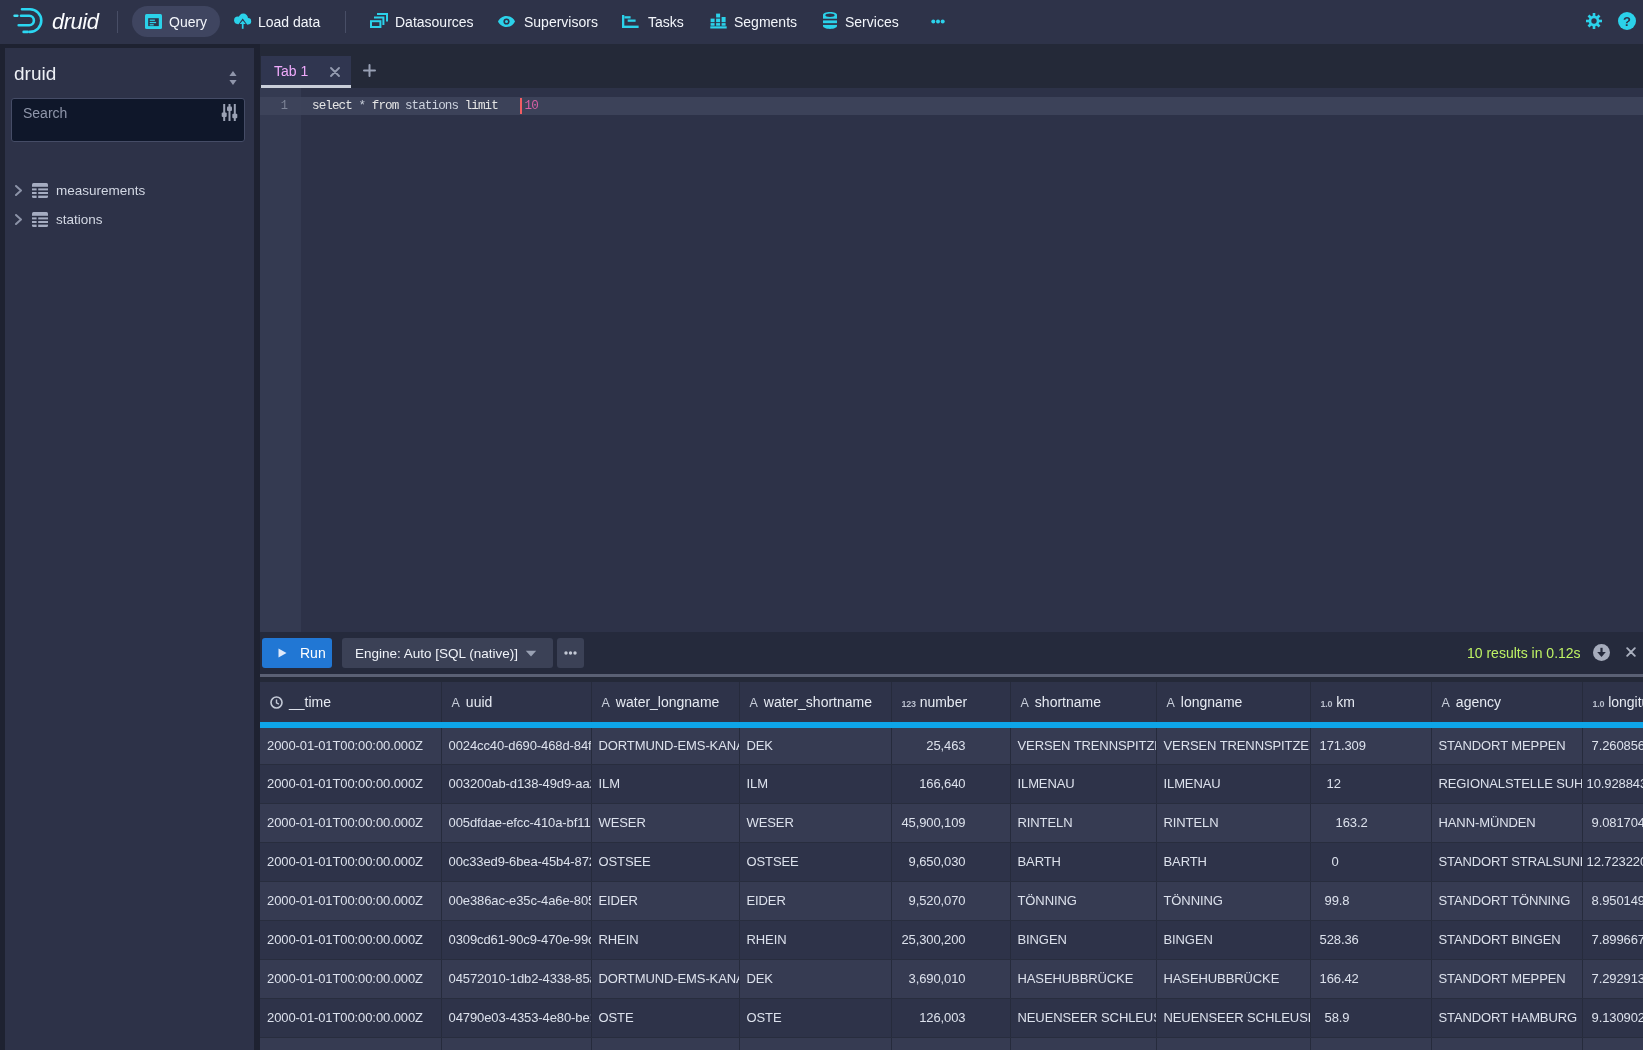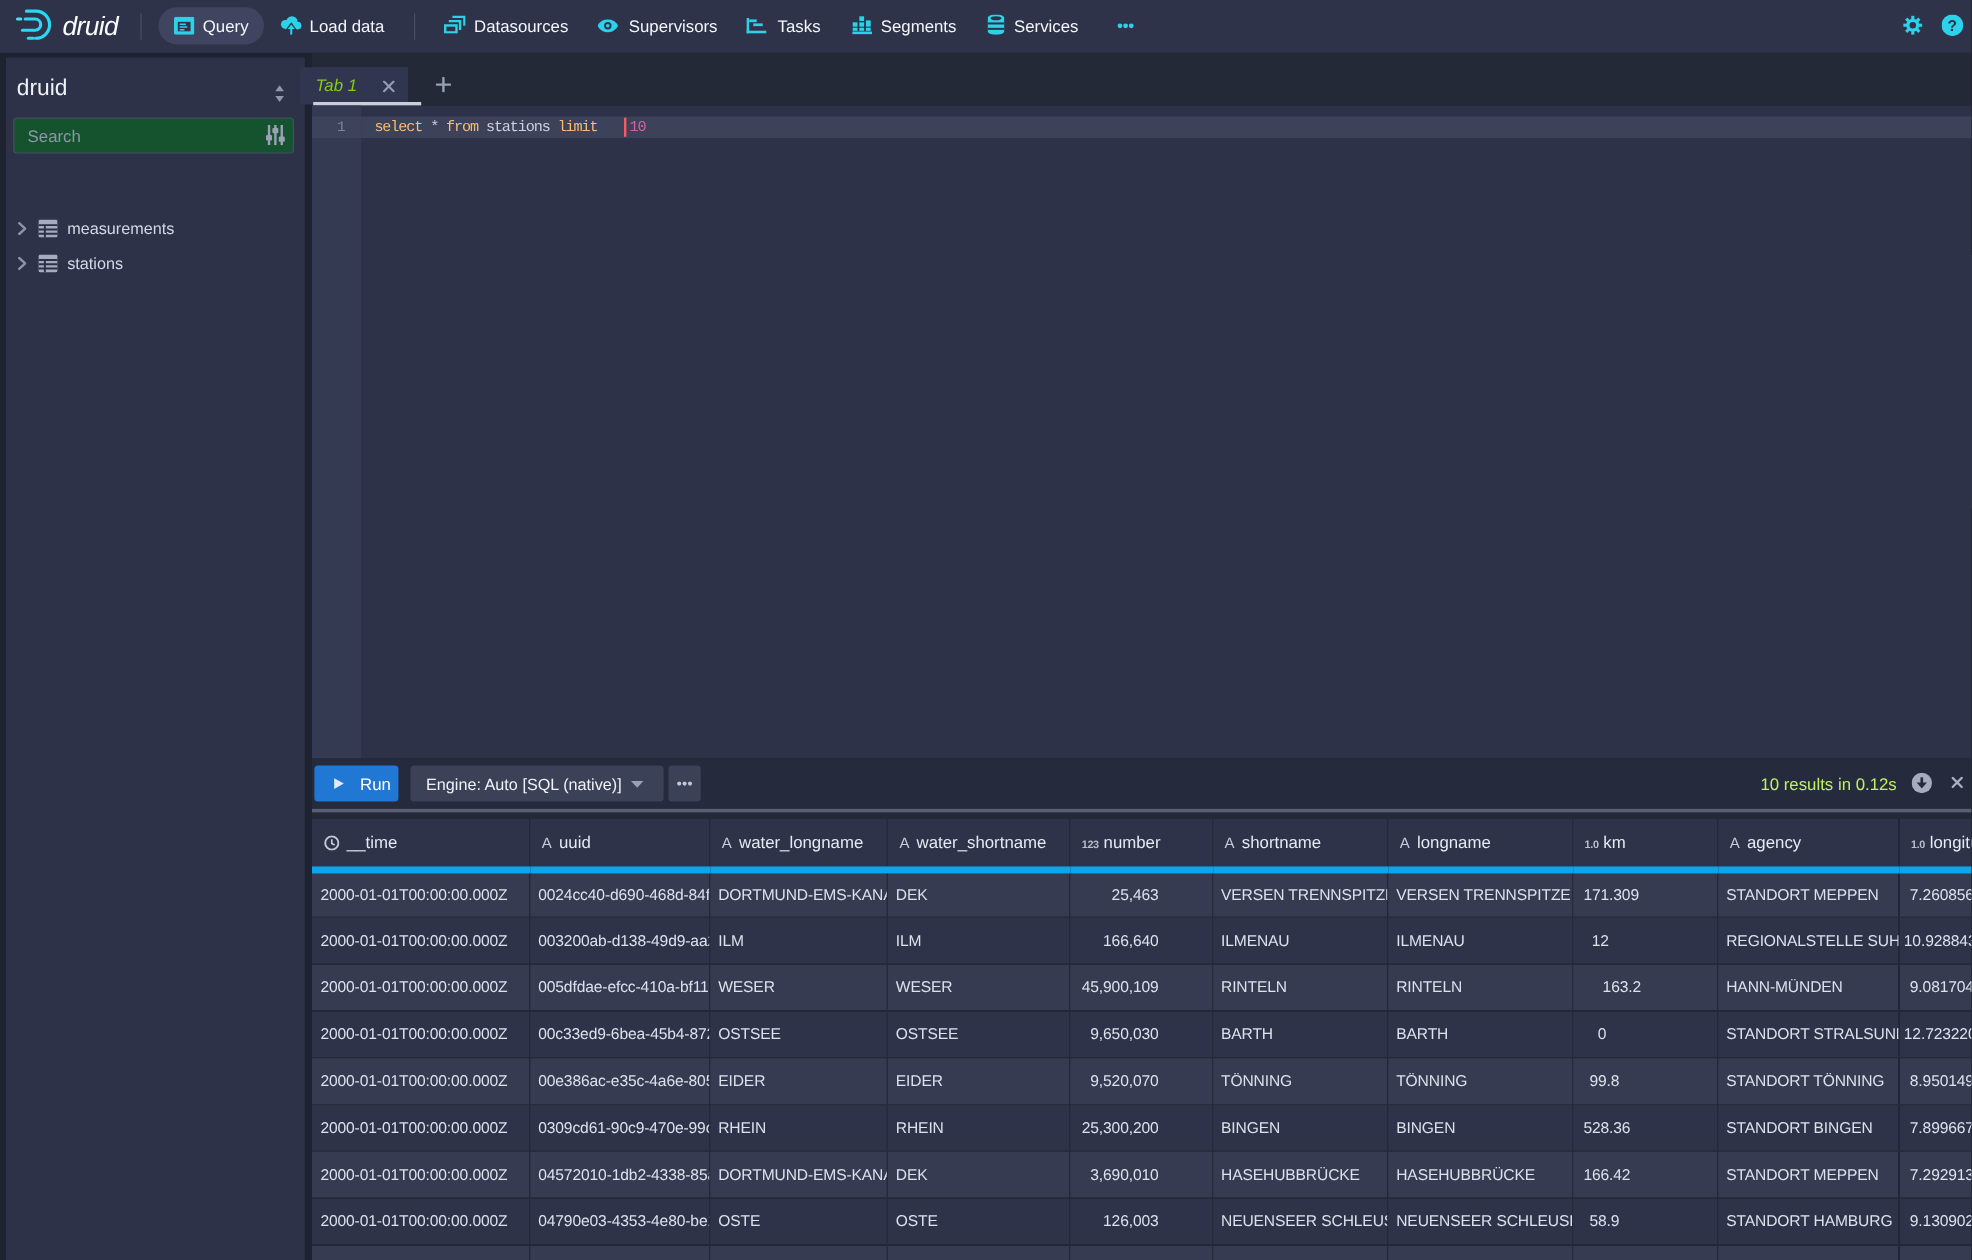--- a/index.html
+++ b/index.html
@@ -12,40 +12,40 @@
   #navbar { left:0; top:0; width:1643px; height:44px; background:#2e3349; }
   .nlabel { position:absolute; top:14px; color:#f3f6fb; font-size:14px; }
   .navsep { position:absolute; top:11px; width:1px; height:22px; background:#484e66; }
   #querypill { position:absolute; left:132px; top:6px; width:88px; height:31px; background:#3f4560; border-radius:16px; }
   #brand { position:absolute; left:52px; top:9px; font-size:22px; font-style:italic; font-weight:400;
            color:#fbfcfe; letter-spacing:-0.5px; }
 
   
   #sidebar { left:5px; top:48px; width:249px; height:1002px; background:#2d3248; }
   #sbtitle { position:absolute; left:9px; top:15px; font-size:19px; color:#eef1f6; }
-  #searchbox { position:absolute; left:6px; top:50px; width:234px; height:30px;
-    background:#14532d; border:1px solid #454c66; border-radius:3px; }
+  #searchbox { position:absolute; left:6px; top:50px; width:234px; height:44px;
+    background:#0f172a; border:1px solid #454c66; border-radius:3px; }
   #searchbox .ph { position:absolute; left:11px; top:6px; font-size:14px; color:#8f96aa; }
   .treerow { position:absolute; left:0; width:249px; height:29px; color:#d3d8e4; font-size:13.5px;margin-top:41px; }
   .treerow .lbl { position:absolute; left:51px; top:7px; }
   .treerow svg { position:absolute; }
 
   
-  #tab1 { left:250px; top:56px; width:90px; height:31px; background:#303650; color:#84cc16; font-size:14px;font-style:italic; }
+  #tab1 { left:261px; top:56px; width:90px; height:31px; background:#303650; color:#f0abfc; font-size:14px; }
   #tabline { left:261px; top:85px; width:90px; height:3px; background:#c9ced9; }
 
   
   #editor { left:260px; top:88px; width:1383px; height:544px; background:#2d3248; }
   #gutter { position:absolute; left:0; top:0; width:41px; height:544px; background:#343a51; }
   #activeline { position:absolute; left:0; top:9px; width:1383px; height:18px; background:#3c4259; }
   #lnum { position:absolute; left:0; top:11px; width:28px; text-align:right; color:#7e8598;
     font-family:"Liberation Mono", monospace; font-size:12px; }
   #code { position:absolute; left:52px; top:11px; font-family:"Liberation Mono", monospace;
     font-size:12.6px; letter-spacing:-0.92px; white-space:pre; color:#ccd2de; }
-  .kw { color:#fdba74; } .num { color:#d75fa4;margin-left:20px; } .star { color:#c6ccd8; }
+  .kw { color:#e5e5e5; } .num { color:#d75fa4;margin-left:20px; } .star { color:#c6ccd8; }
   #cursor { position:absolute; left:260px; top:10px; width:2px; height:16px; background:#f25d64; }
 
   
   #runbar { left:260px; top:632px; width:1383px; height:42px; background:#252a3c; }
   #runbtn { position:absolute; left:2px; top:6px; width:70px; height:30px; background:#2177d4;
     border-radius:3px; color:#fff; font-size:14px; }
   #enginebtn { position:absolute; left:82px; top:6px; width:211px; height:30px; background:#3b4156;
     border-radius:3px; color:#eff2f8; font-size:13.5px; }
   #dotsbtn { position:absolute; left:297px; top:6px; width:27px; height:30px; background:#3b4156; border-radius:3px; }
   #resinfo { position:absolute; left:1207px; top:13px; color:#bef264; font-size:14px; }

